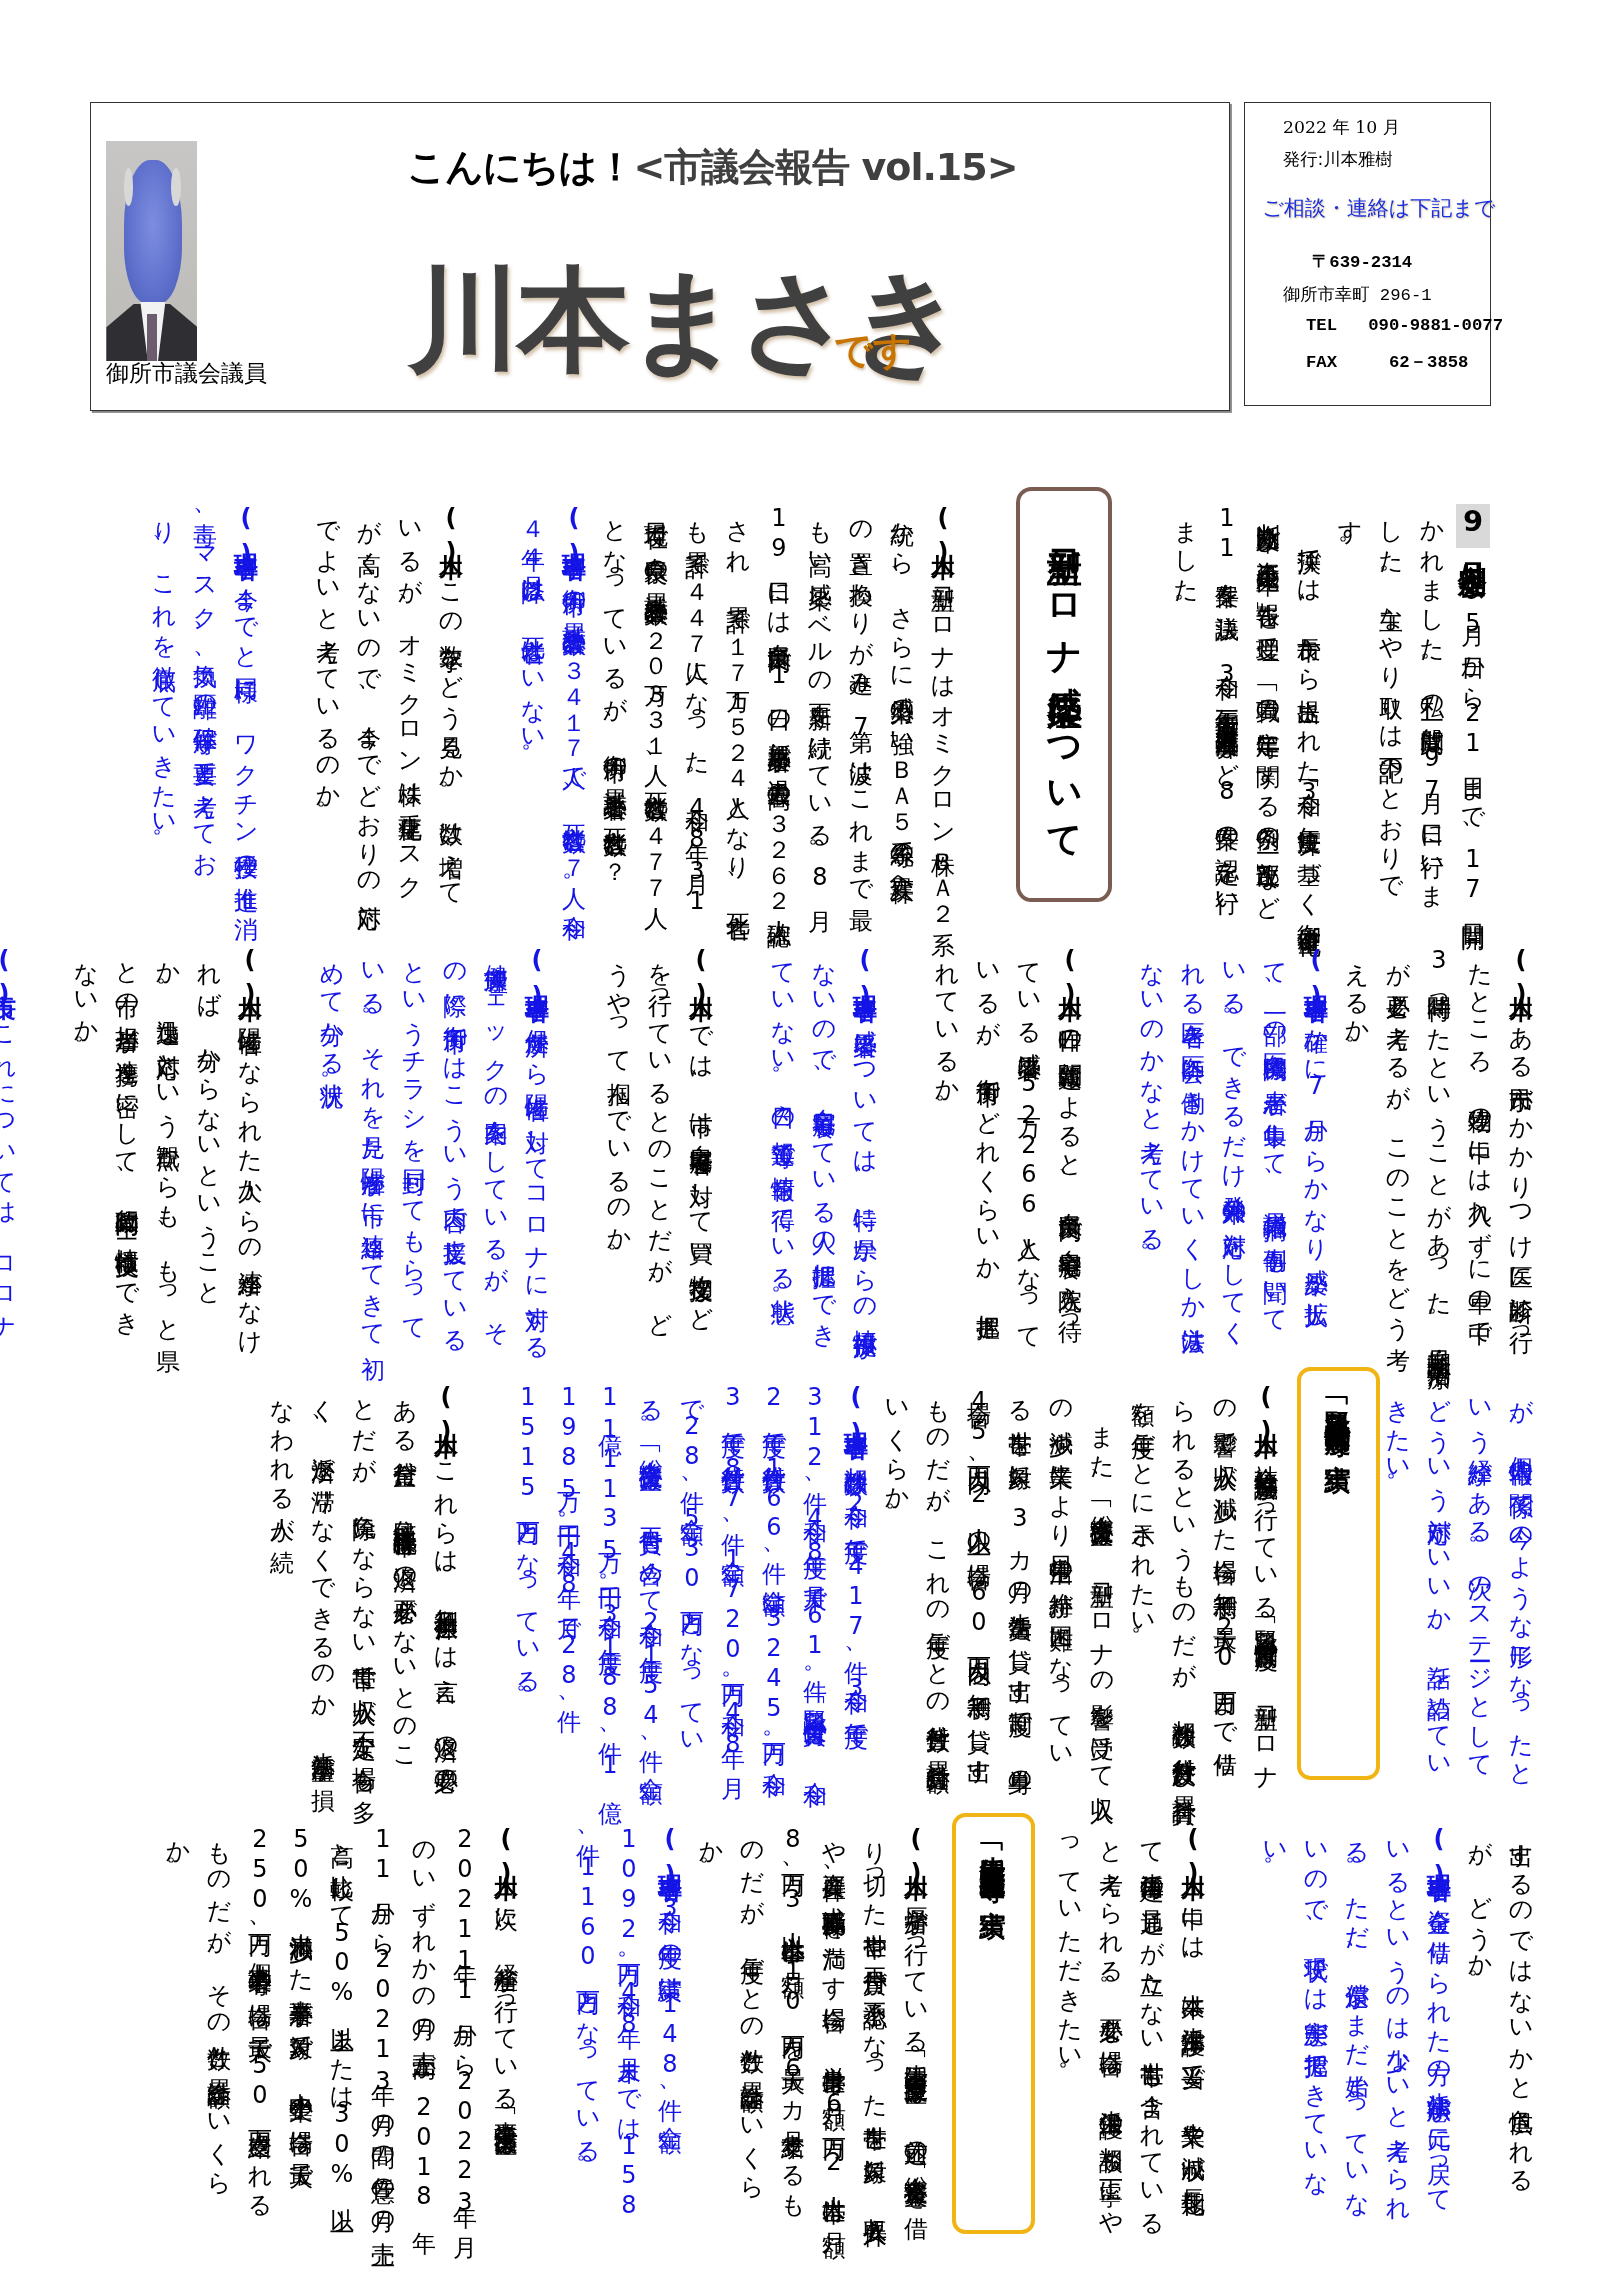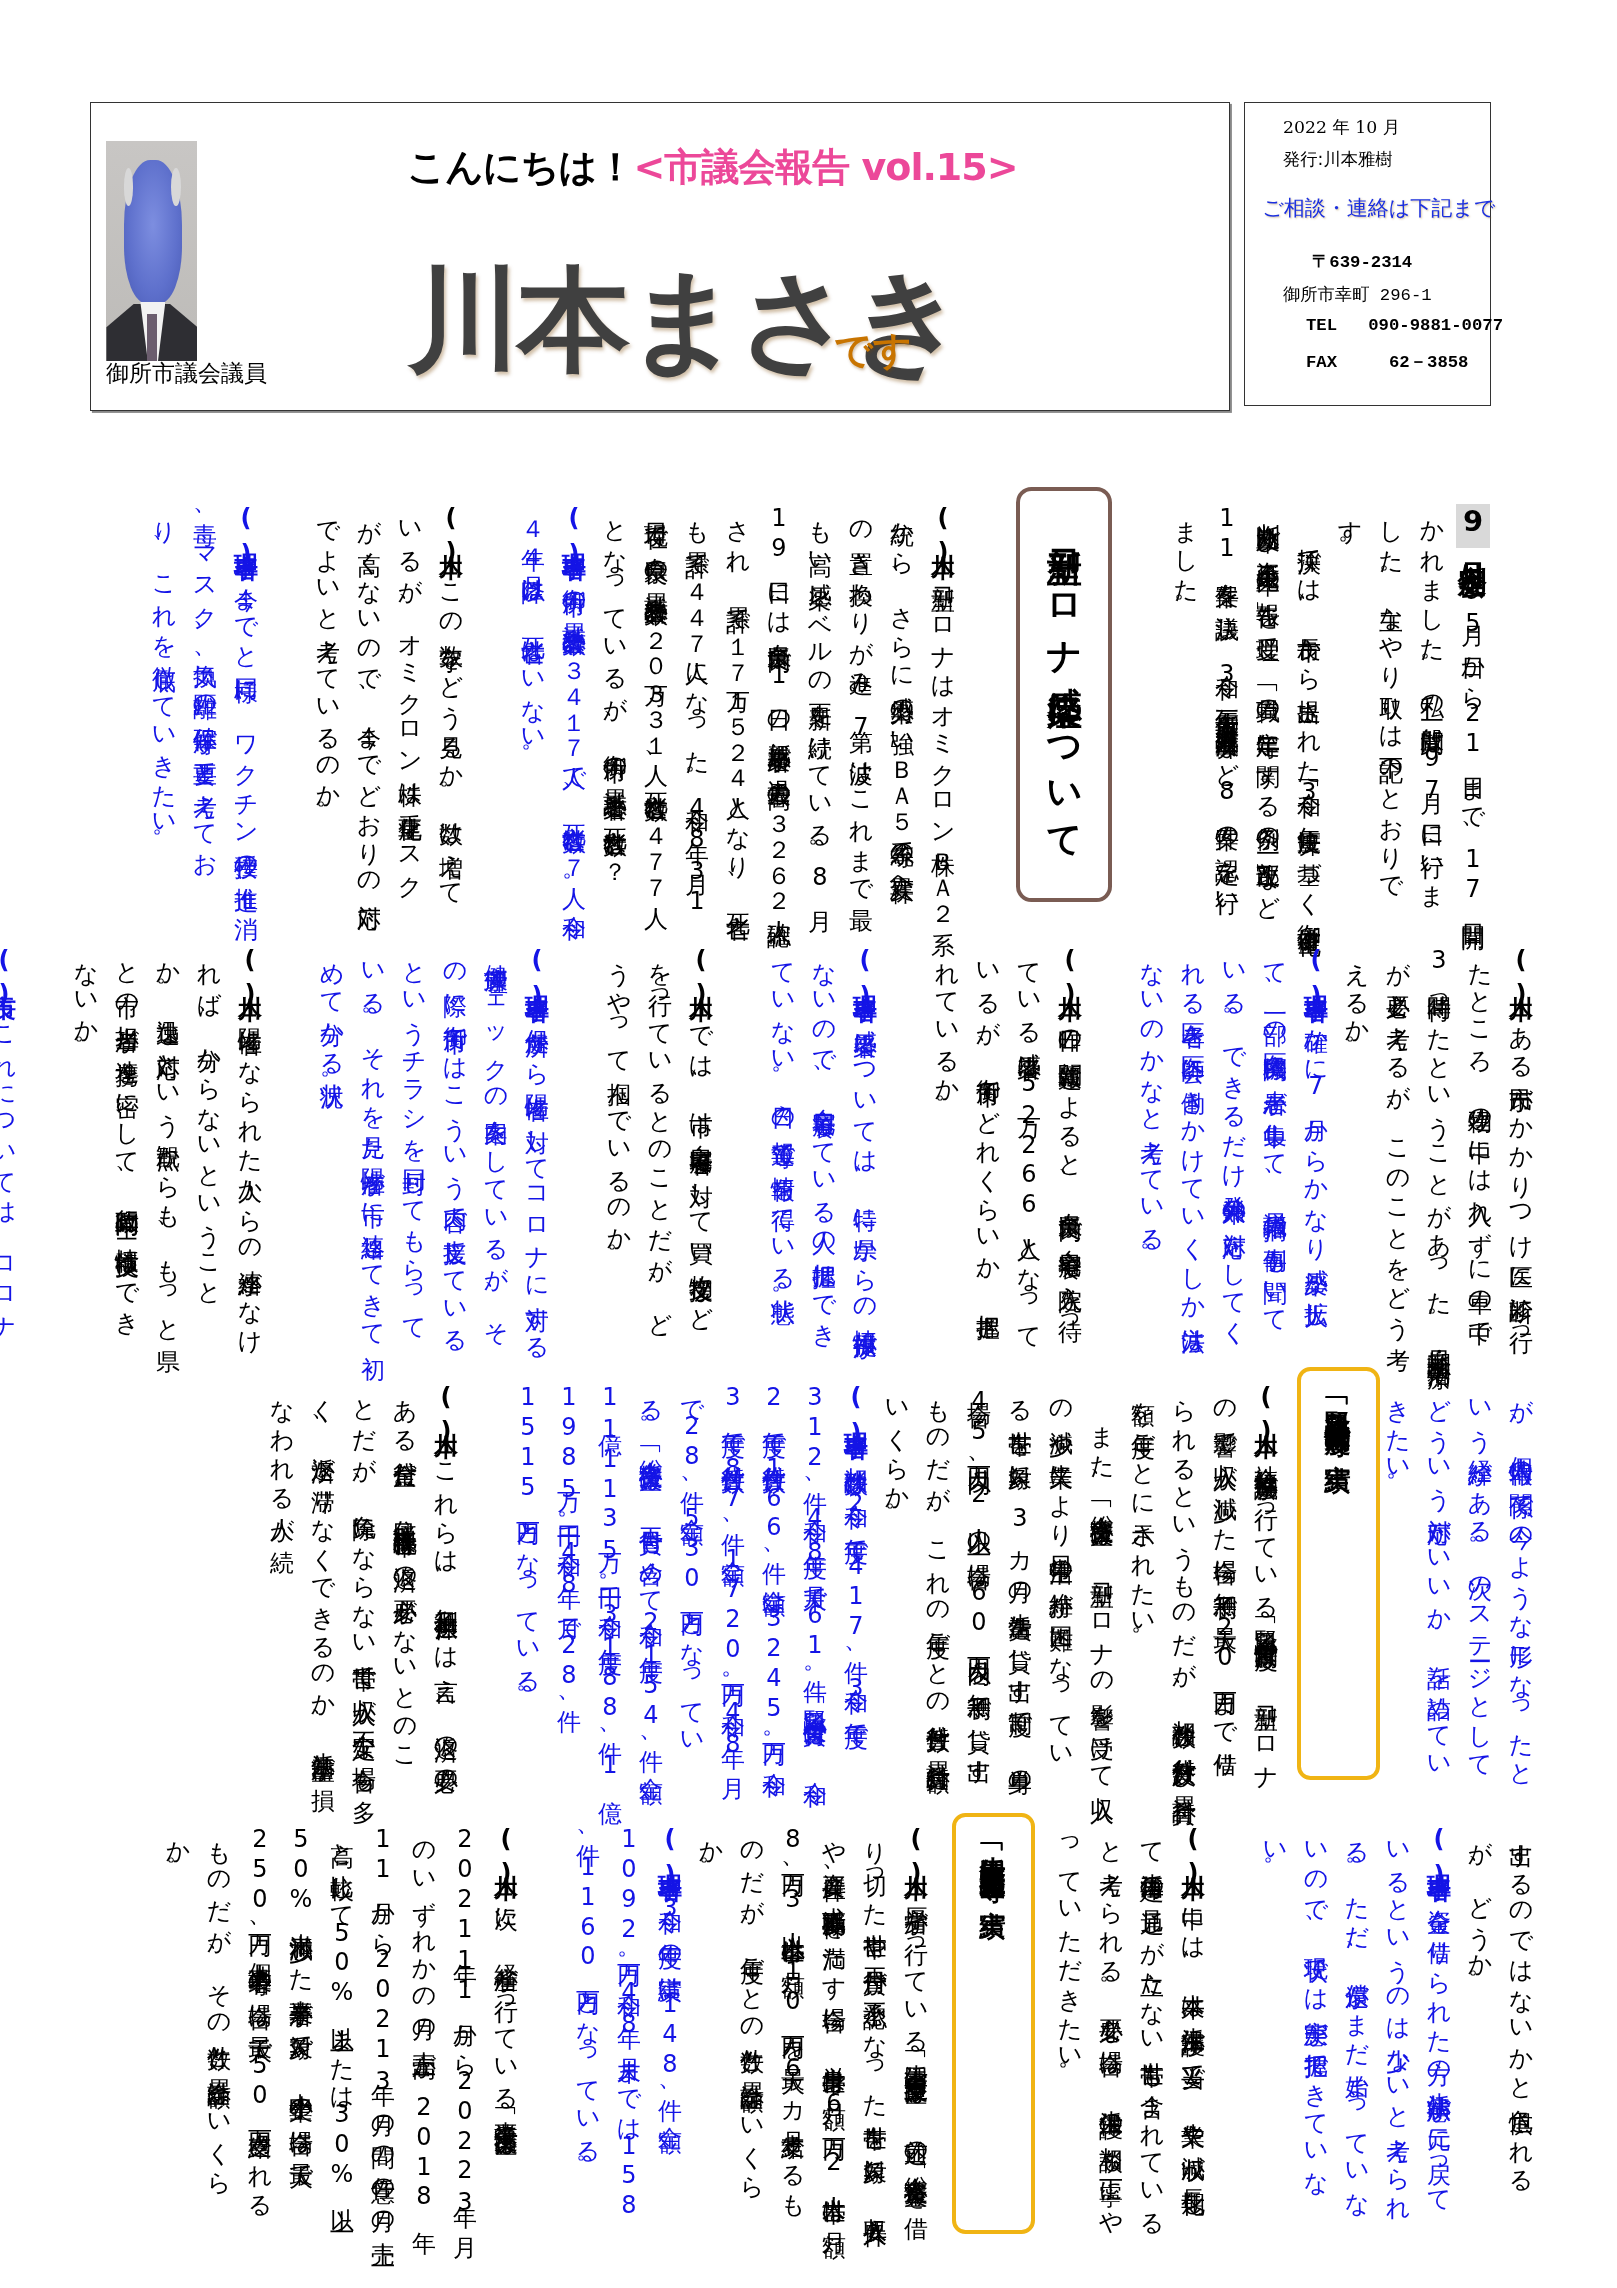--- a/index.html
+++ b/index.html
@@ -36,21 +36,21 @@
   }
   .photo-caption {
     position: absolute; left: 106px; top: 358px; width: 231px;
     font-size: 23px; font-family: Liberation Serif, serif; letter-spacing: 0;
   }
   .greeting {
     position: absolute; left: 407px; top: 142px; font-size: 38px; font-weight: bold; white-space: nowrap;
     font-family: "DejaVu Sans", sans-serif; letter-spacing: -1px;
   }
   .greeting .hello { color: #000; margin-top: 32px; }
-  .greeting .report { color: #ec4899; }
+  .greeting .report { color: #404040; }
   .name-big {
     position: absolute; left: 408px; top: 245px; font-size: 113px; font-weight: bold; color: #404040;
     font-family: "DejaVu Sans", sans-serif; letter-spacing: -3.8px; white-space: nowrap;
     text-shadow: 1.9px 2.9px 3.8px rgba(120,70,0,0.35);
   }
   .name-desu {
     position: absolute; left: 834px; top: 317px; font-size: 38px; font-weight: bold; color: #c87400;
     font-family: "DejaVu Sans", sans-serif; text-shadow: 1px 1.9px 2.9px rgba(120,70,0,0.35); margin-top: 8px;
   }
 

